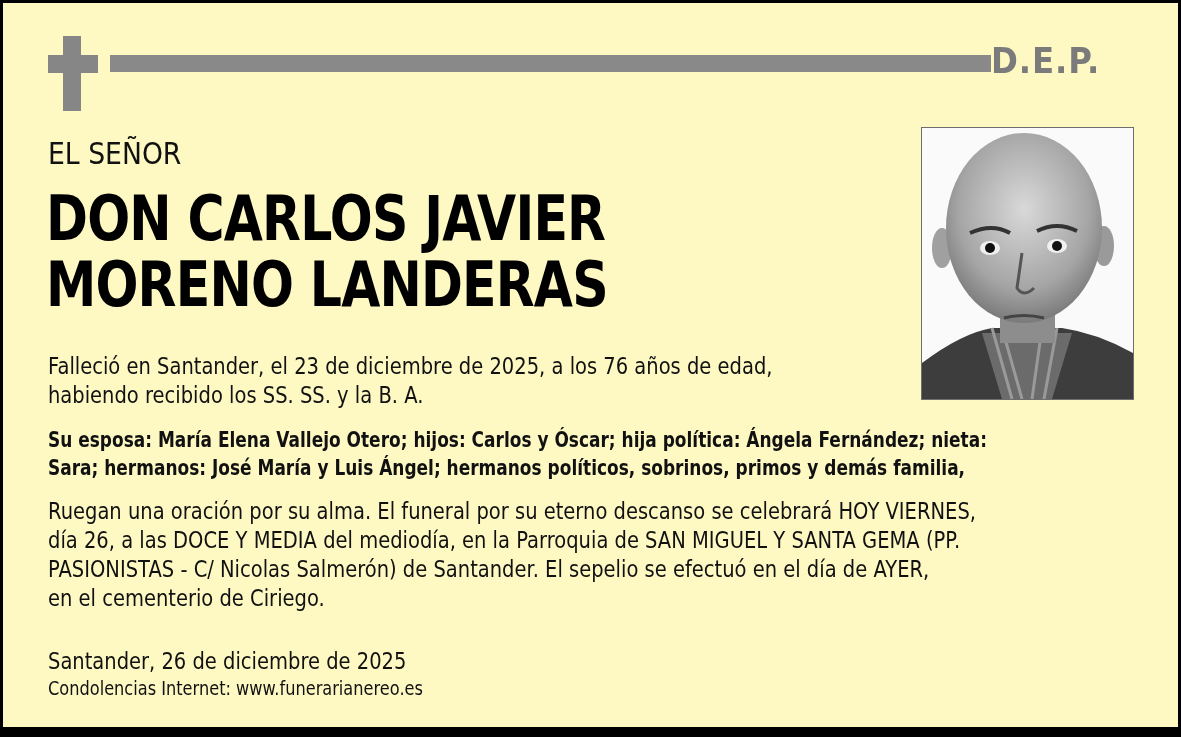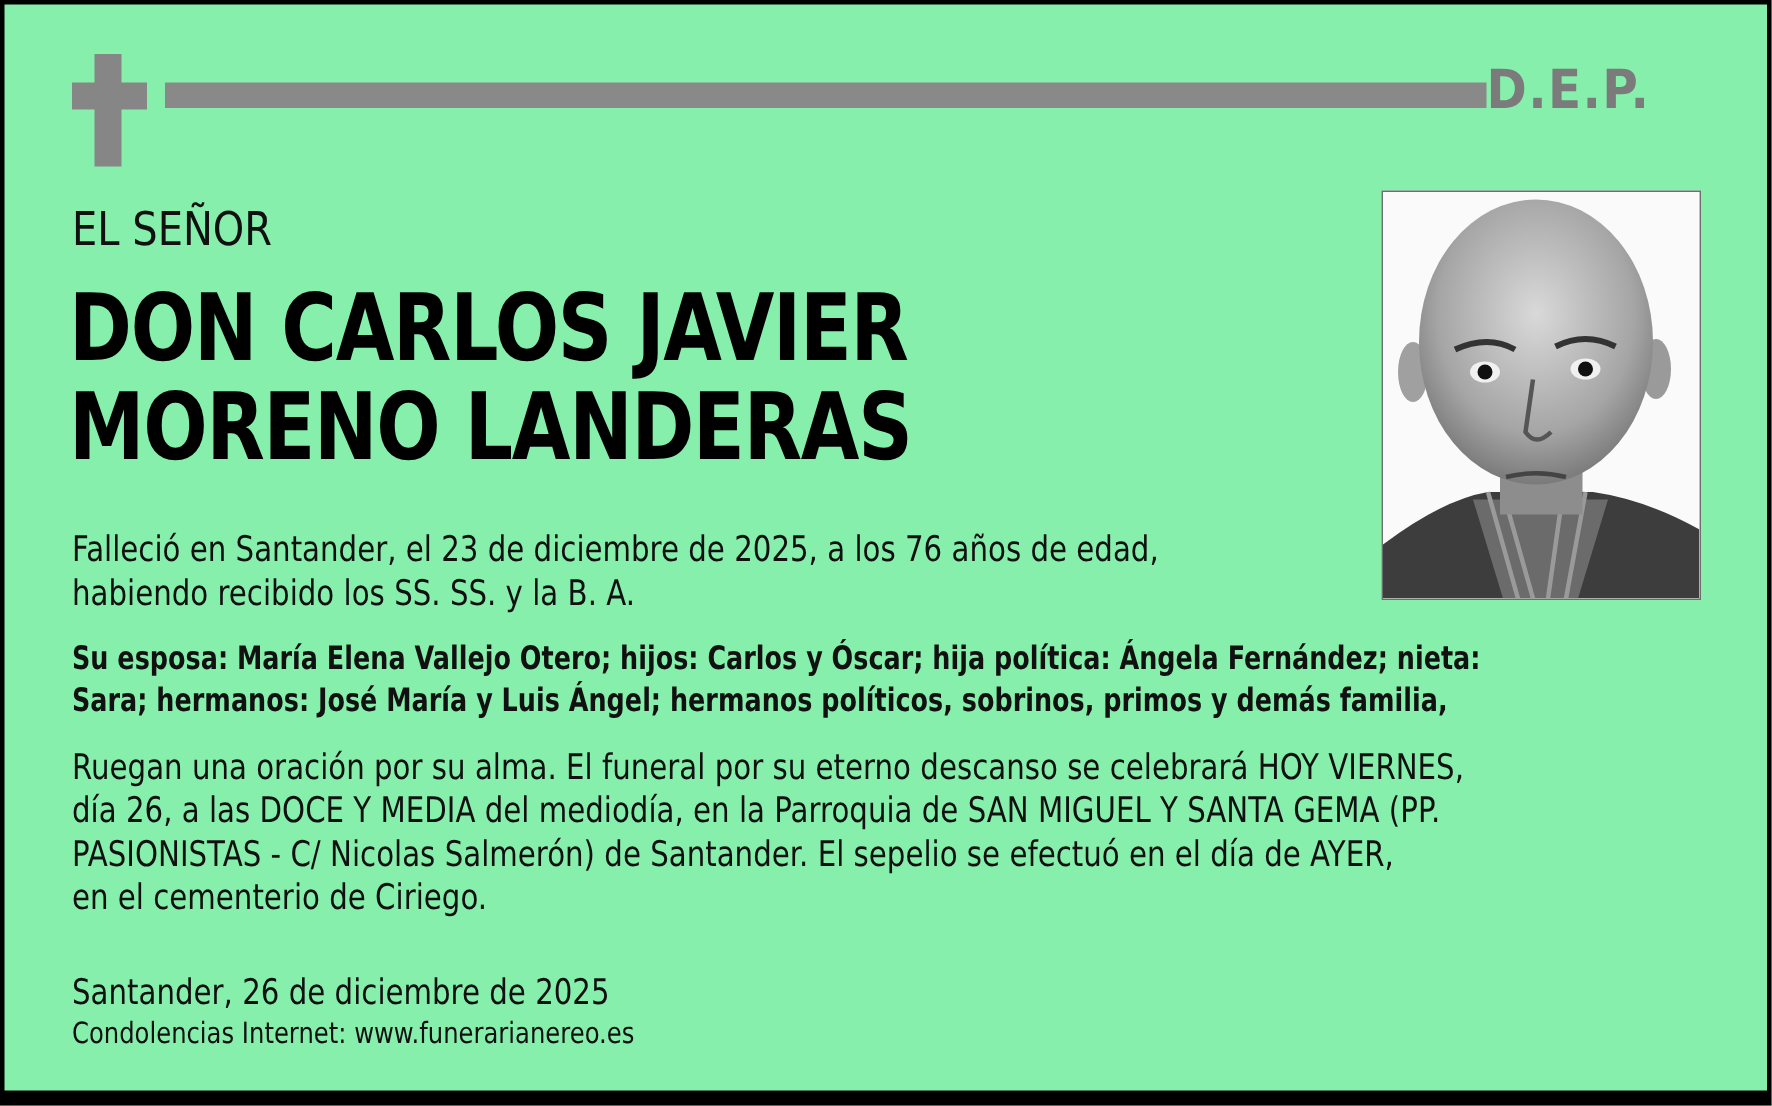--- a/index.html
+++ b/index.html
@@ -3,21 +3,21 @@
   <meta charset="utf-8">
   <style>
     html, body { margin: 0; padding: 0; }
     body {
       width: 1181px; height: 737px; position: relative; overflow: hidden;
       background: #000;
       font-family: "DejaVu Sans Condensed", "DejaVu Sans", sans-serif;
     }
     .card {
       position: absolute; left: 3px; top: 3px; width: 1175px; height: 724px;
-      background: #86efac;
+      background: #fef9c3;
     }
     .cross-v { position: absolute; left: 60px; top: 33px; width: 18px; height: 75px; background: #868686; }
     .cross-h { position: absolute; left: 45px; top: 52px; width: 50px; height: 18px; background: #868686; }
     .rule { position: absolute; left: 107px; top: 52px; width: 881px; height: 17px; background: #898989; }
     .dep {
       position: absolute; left: 988px; top: 38px; font-family: "DejaVu Sans", sans-serif;
       font-weight: bold; font-size: 36px; color: #7b7b7b; letter-spacing: 1px; line-height: 40px;
       transform: scaleX(0.9); transform-origin: left top;
     }
     .photo {

